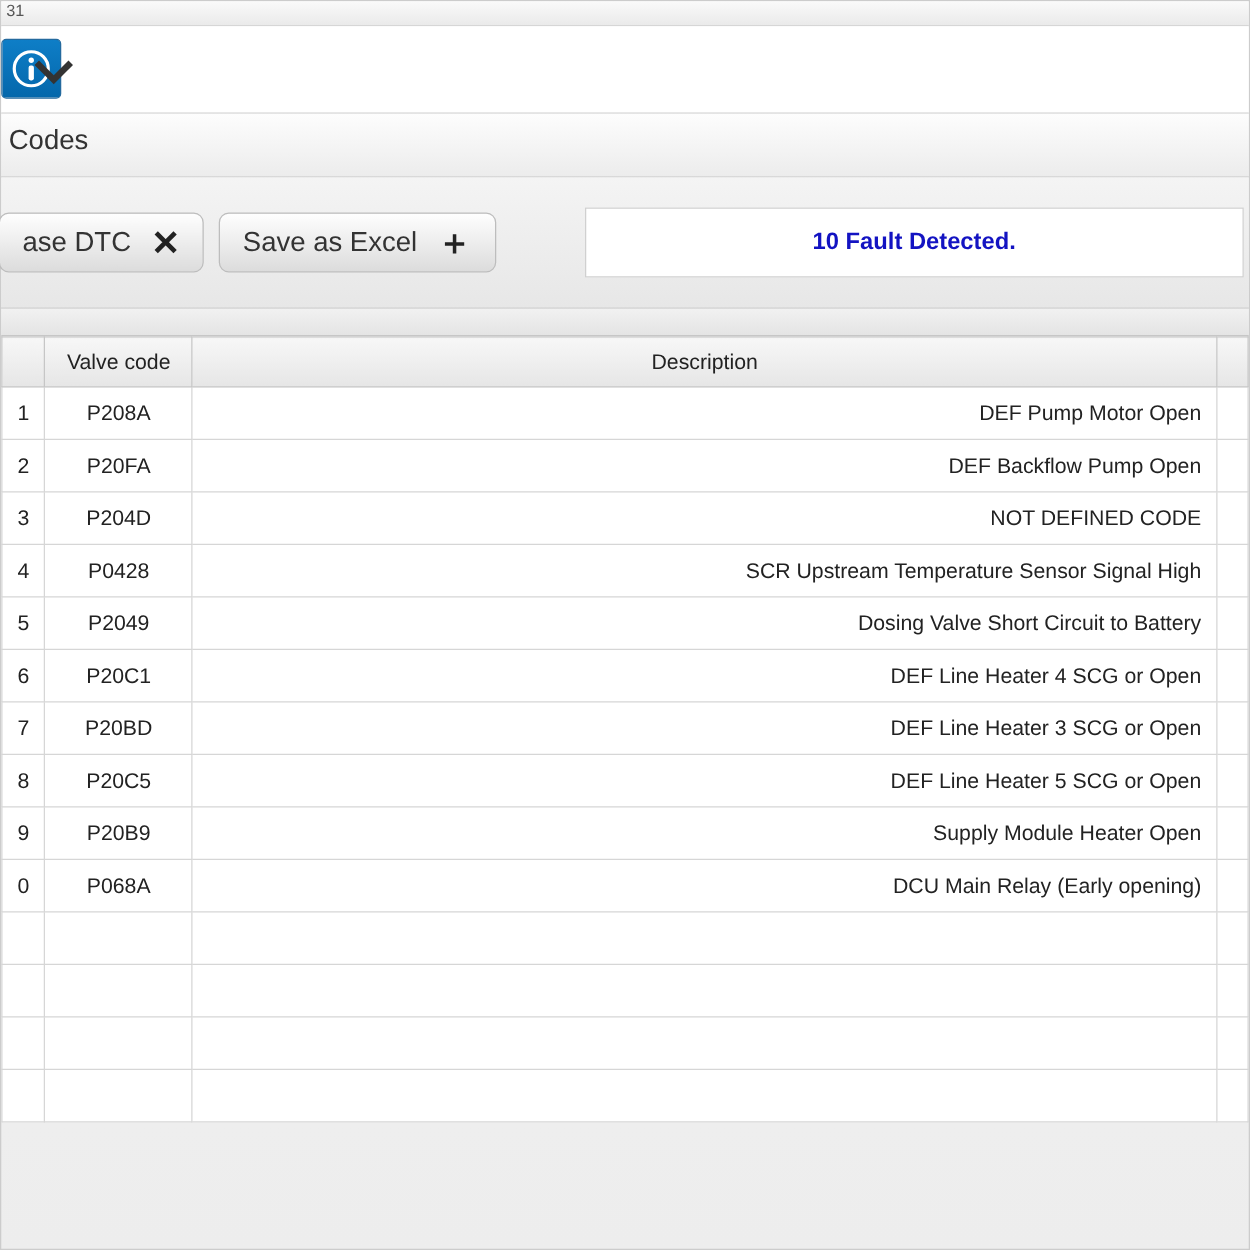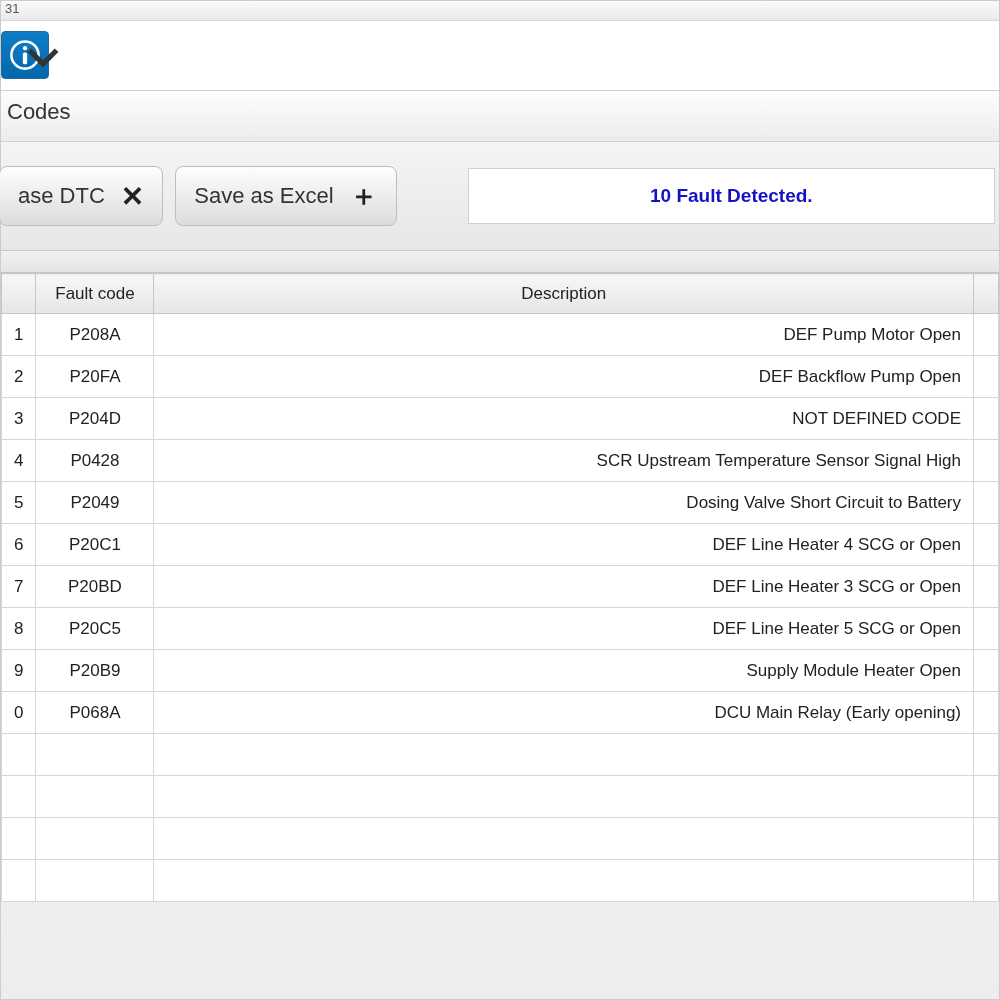--- a/index.html
+++ b/index.html
@@ -65,21 +65,21 @@
   align-items: center;
   gap: 12px;
   padding: 24px 4px;
   background: linear-gradient(#f4f4f4, #e7e7e7);
   border-bottom: 1px solid #c8c8c8;
 }
 .pill-btn {
   display: flex;
   align-items: center;
   gap: 16px;
-  height: 60px;
+  height: 48px;
   padding: 0 18px;
   border: 1px solid #bdbdbd;
   border-radius: 8px;
   background: linear-gradient(#fefefe, #dcdcdc);
   font-size: 22px;
   color: #333;
   cursor: pointer;
 }
 .pill-btn .icon { font-size: 28px; font-weight: bold; color: #222; }
 .status-box {
@@ -168,21 +168,21 @@
       <span>10 Fault Detected.</span>
     </div>
   </div>
 
   <div class="spacer-bar"></div>
 
   <table class="faults">
     <thead>
       <tr>
         <th class="idx-h"></th>
-        <th class="code-h">Fault code</th>
+        <th class="code-h">Valve code</th>
         <th>Description</th>
         <th class="extra-h"></th>
       </tr>
     </thead>
     <tbody id="fault-tbody">
         <tr>
           <td class="idx">1</td>
           <td class="code">P208A</td>
           <td class="desc">DEF Pump Motor Open</td>
           <td class="extra"></td>

